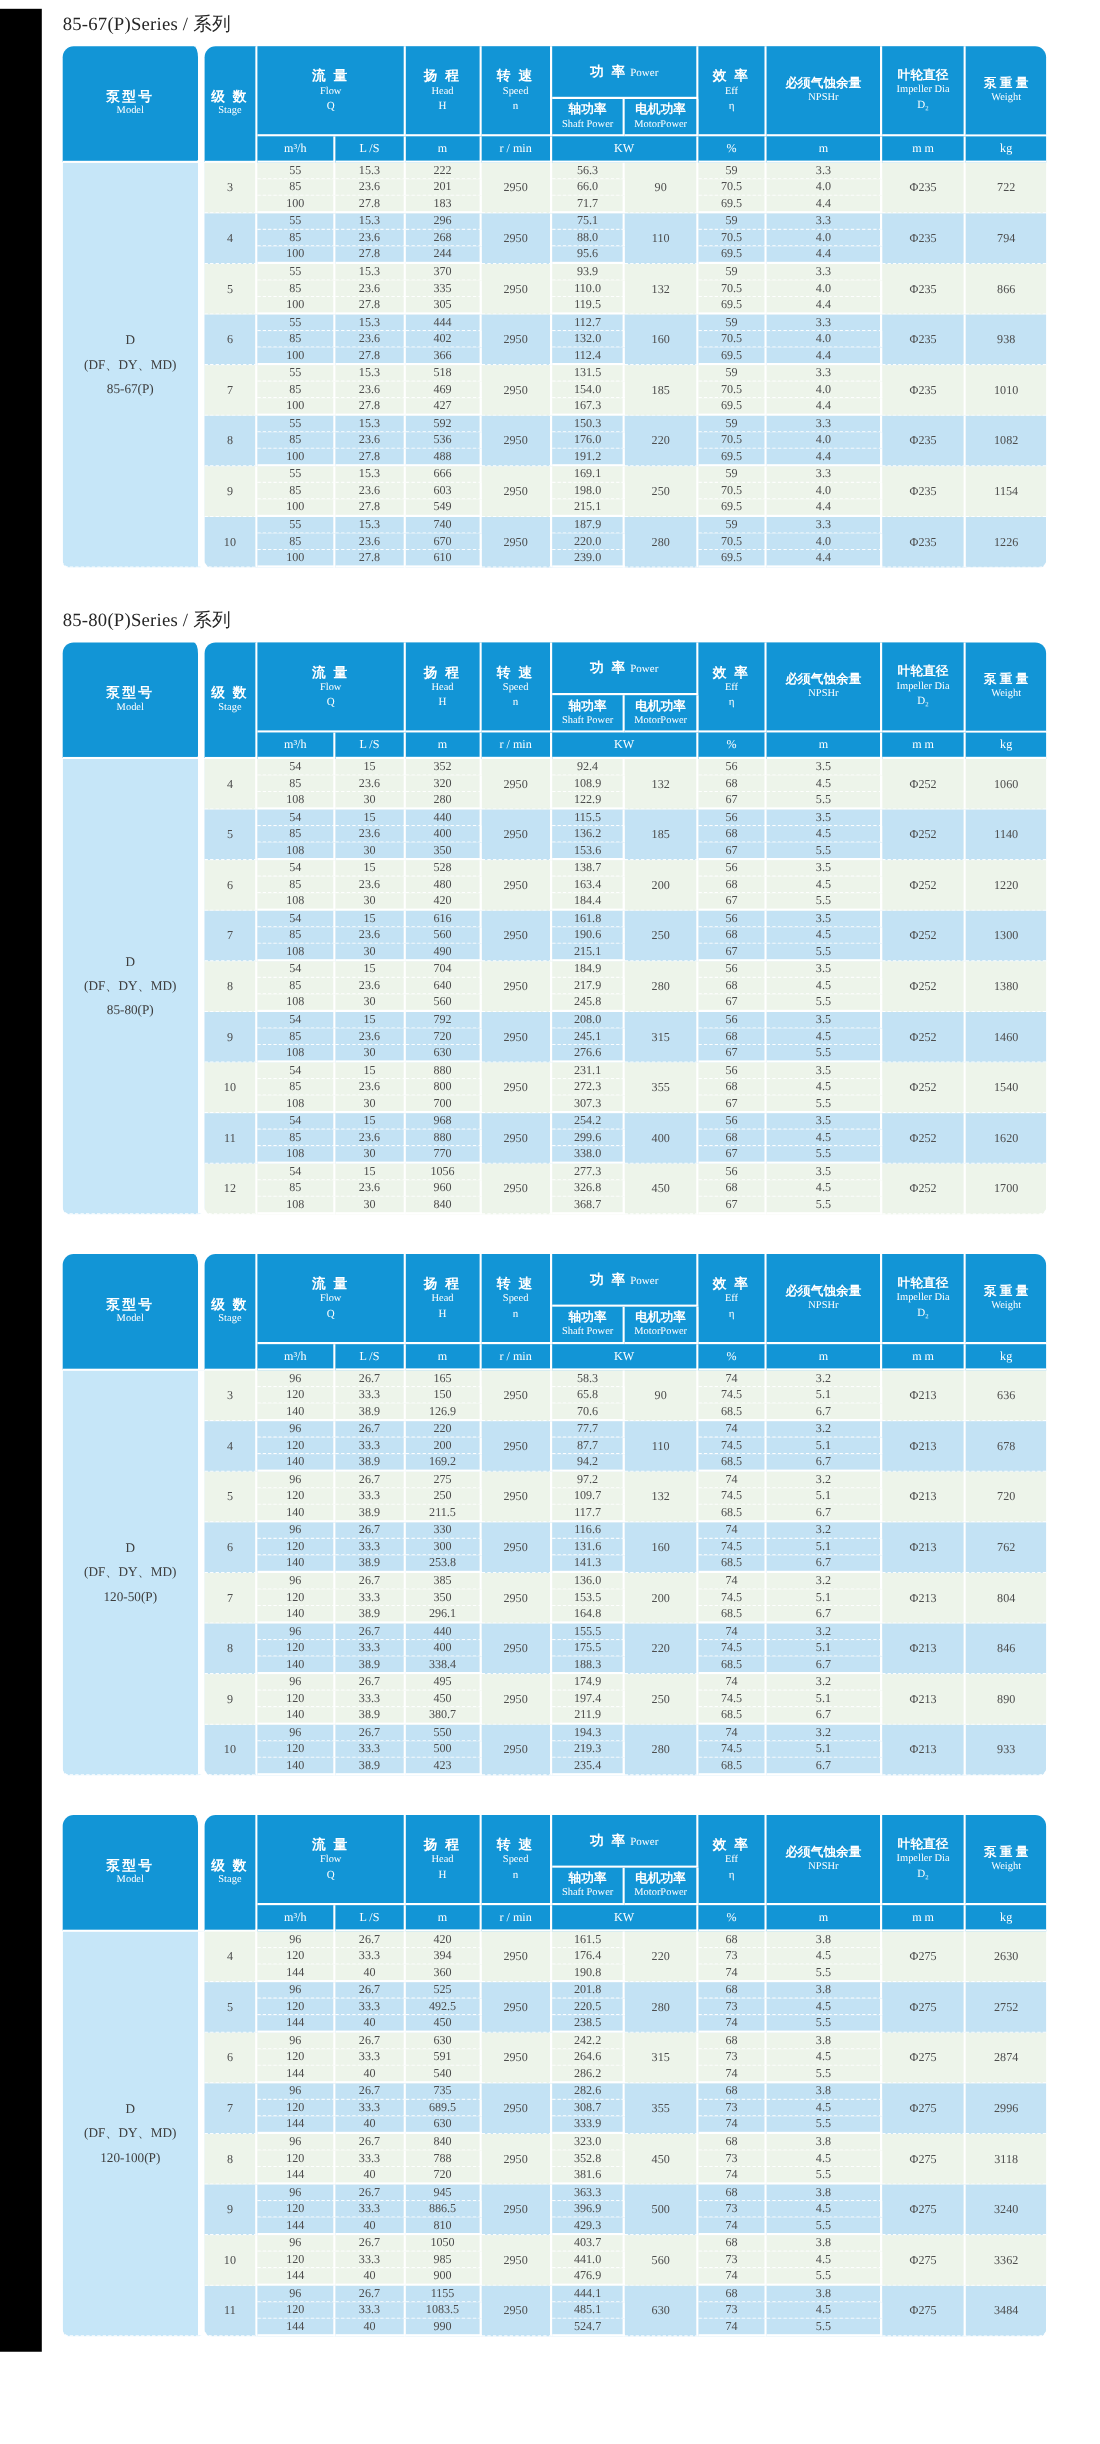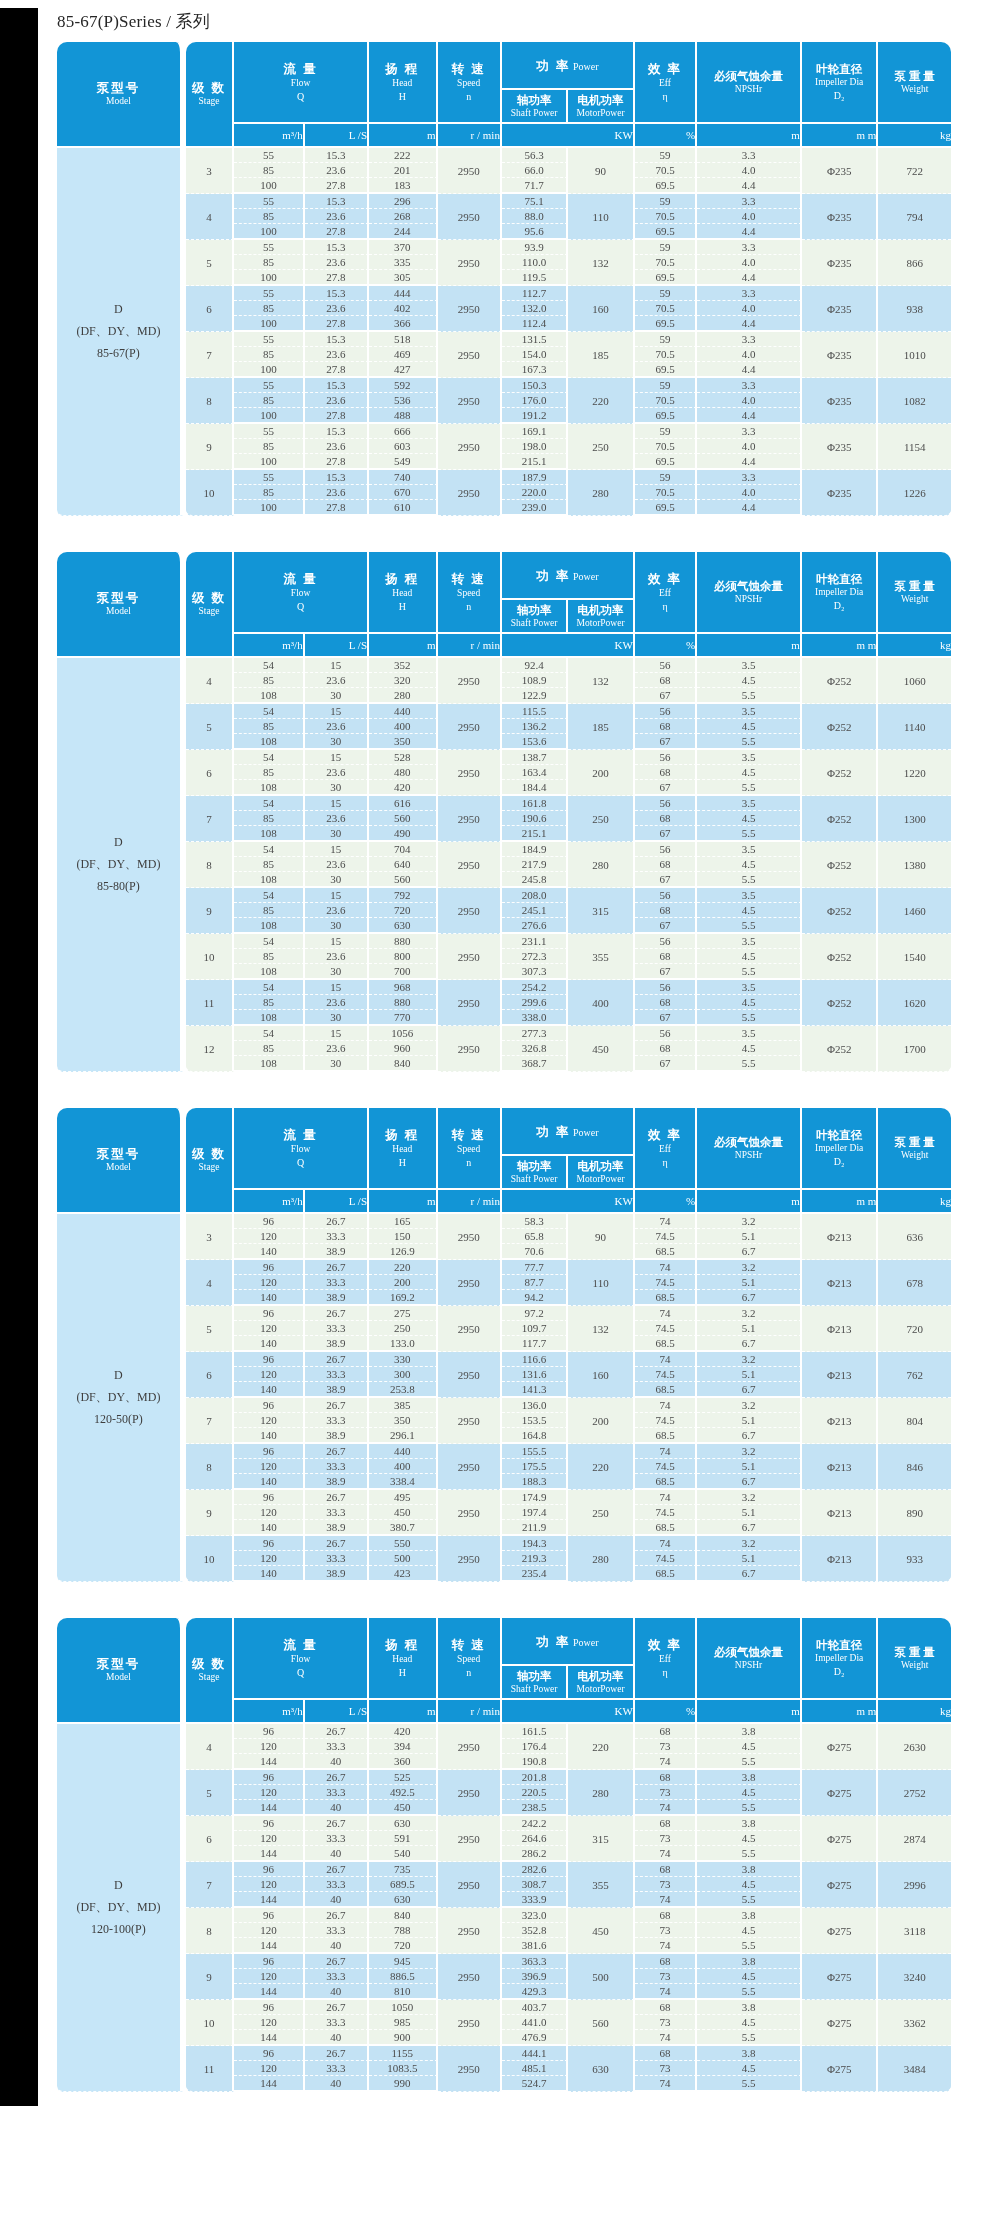--- a/index.html
+++ b/index.html
@@ -25,21 +25,21 @@
   }
   th,td{text-align:center;vertical-align:middle;padding:0;}
   thead th{
     background:#1295d6;color:#fff;
     border-right:2px solid #fff;border-bottom:2px solid #fff;
     font-weight:normal;
   }
   thead th.no-r, tbody td.no-r{border-right:none;}
   thead tr.h1 th{height:46px;}
   thead tr.h2 th{height:32px;margin-top:12px;}
-  thead tr.units th{height:22px;font-size:11px;text-align:right;}
+  thead tr.units th{height:22px;font-size:11px;}
   th .zh{display:block;font-size:12.5px;font-weight:bold;letter-spacing:2px;line-height:1.3;}
   th .zh.small{letter-spacing:0;font-size:11.5px;}
   th .en{display:block;font-size:9.5px;line-height:1.25;letter-spacing:0;}
   th .sym{display:block;font-size:10px;line-height:1.3;}
   th .inline-en{font-size:10px;font-weight:normal;letter-spacing:0;}
   th.model-h{border-radius:10px 10px 0 0;border-right:6px solid #fff;}
   th.stage-h{border-radius:10px 0 0 0;}
   th.weight-h{border-radius:0 10px 0 0;}
   tbody td{
     font-size:11px;color:#4c4c4c;height:14px;line-height:14px;
@@ -384,20 +384,21 @@
             <td>27.8</td>
             <td>610</td>
             <td>239.0</td>
             <td>69.5</td>
             <td>4.4</td>
           </tr>
         </tbody>
       </table>
     </section>
     <section class="series-block">
+      <h2 class="series-title">85-80(P)Series / 系列</h2>
       <table class="pump-table">
         <colgroup>
           <col style="width: 128px;">
           <col style="width: 48px;">
           <col style="width: 70px;">
           <col style="width: 64px;">
           <col style="width: 68px;">
           <col style="width: 64px;">
           <col style="width: 66px;">
           <col style="width: 66px;">
@@ -907,21 +908,21 @@
             <td>120</td>
             <td>33.3</td>
             <td>250</td>
             <td>109.7</td>
             <td>74.5</td>
             <td>5.1</td>
           </tr>
           <tr class="g0 rC">
             <td>140</td>
             <td>38.9</td>
-            <td>133.0</td>
+            <td>211.5</td>
             <td>117.7</td>
             <td>68.5</td>
             <td>6.7</td>
           </tr>
           <tr class="g1 rA">
             <td class="stage-cell merge" rowspan="3">6</td>
             <td>96</td>
             <td>26.7</td>
             <td>330</td>
             <td class="merge" rowspan="3">2950</td>

